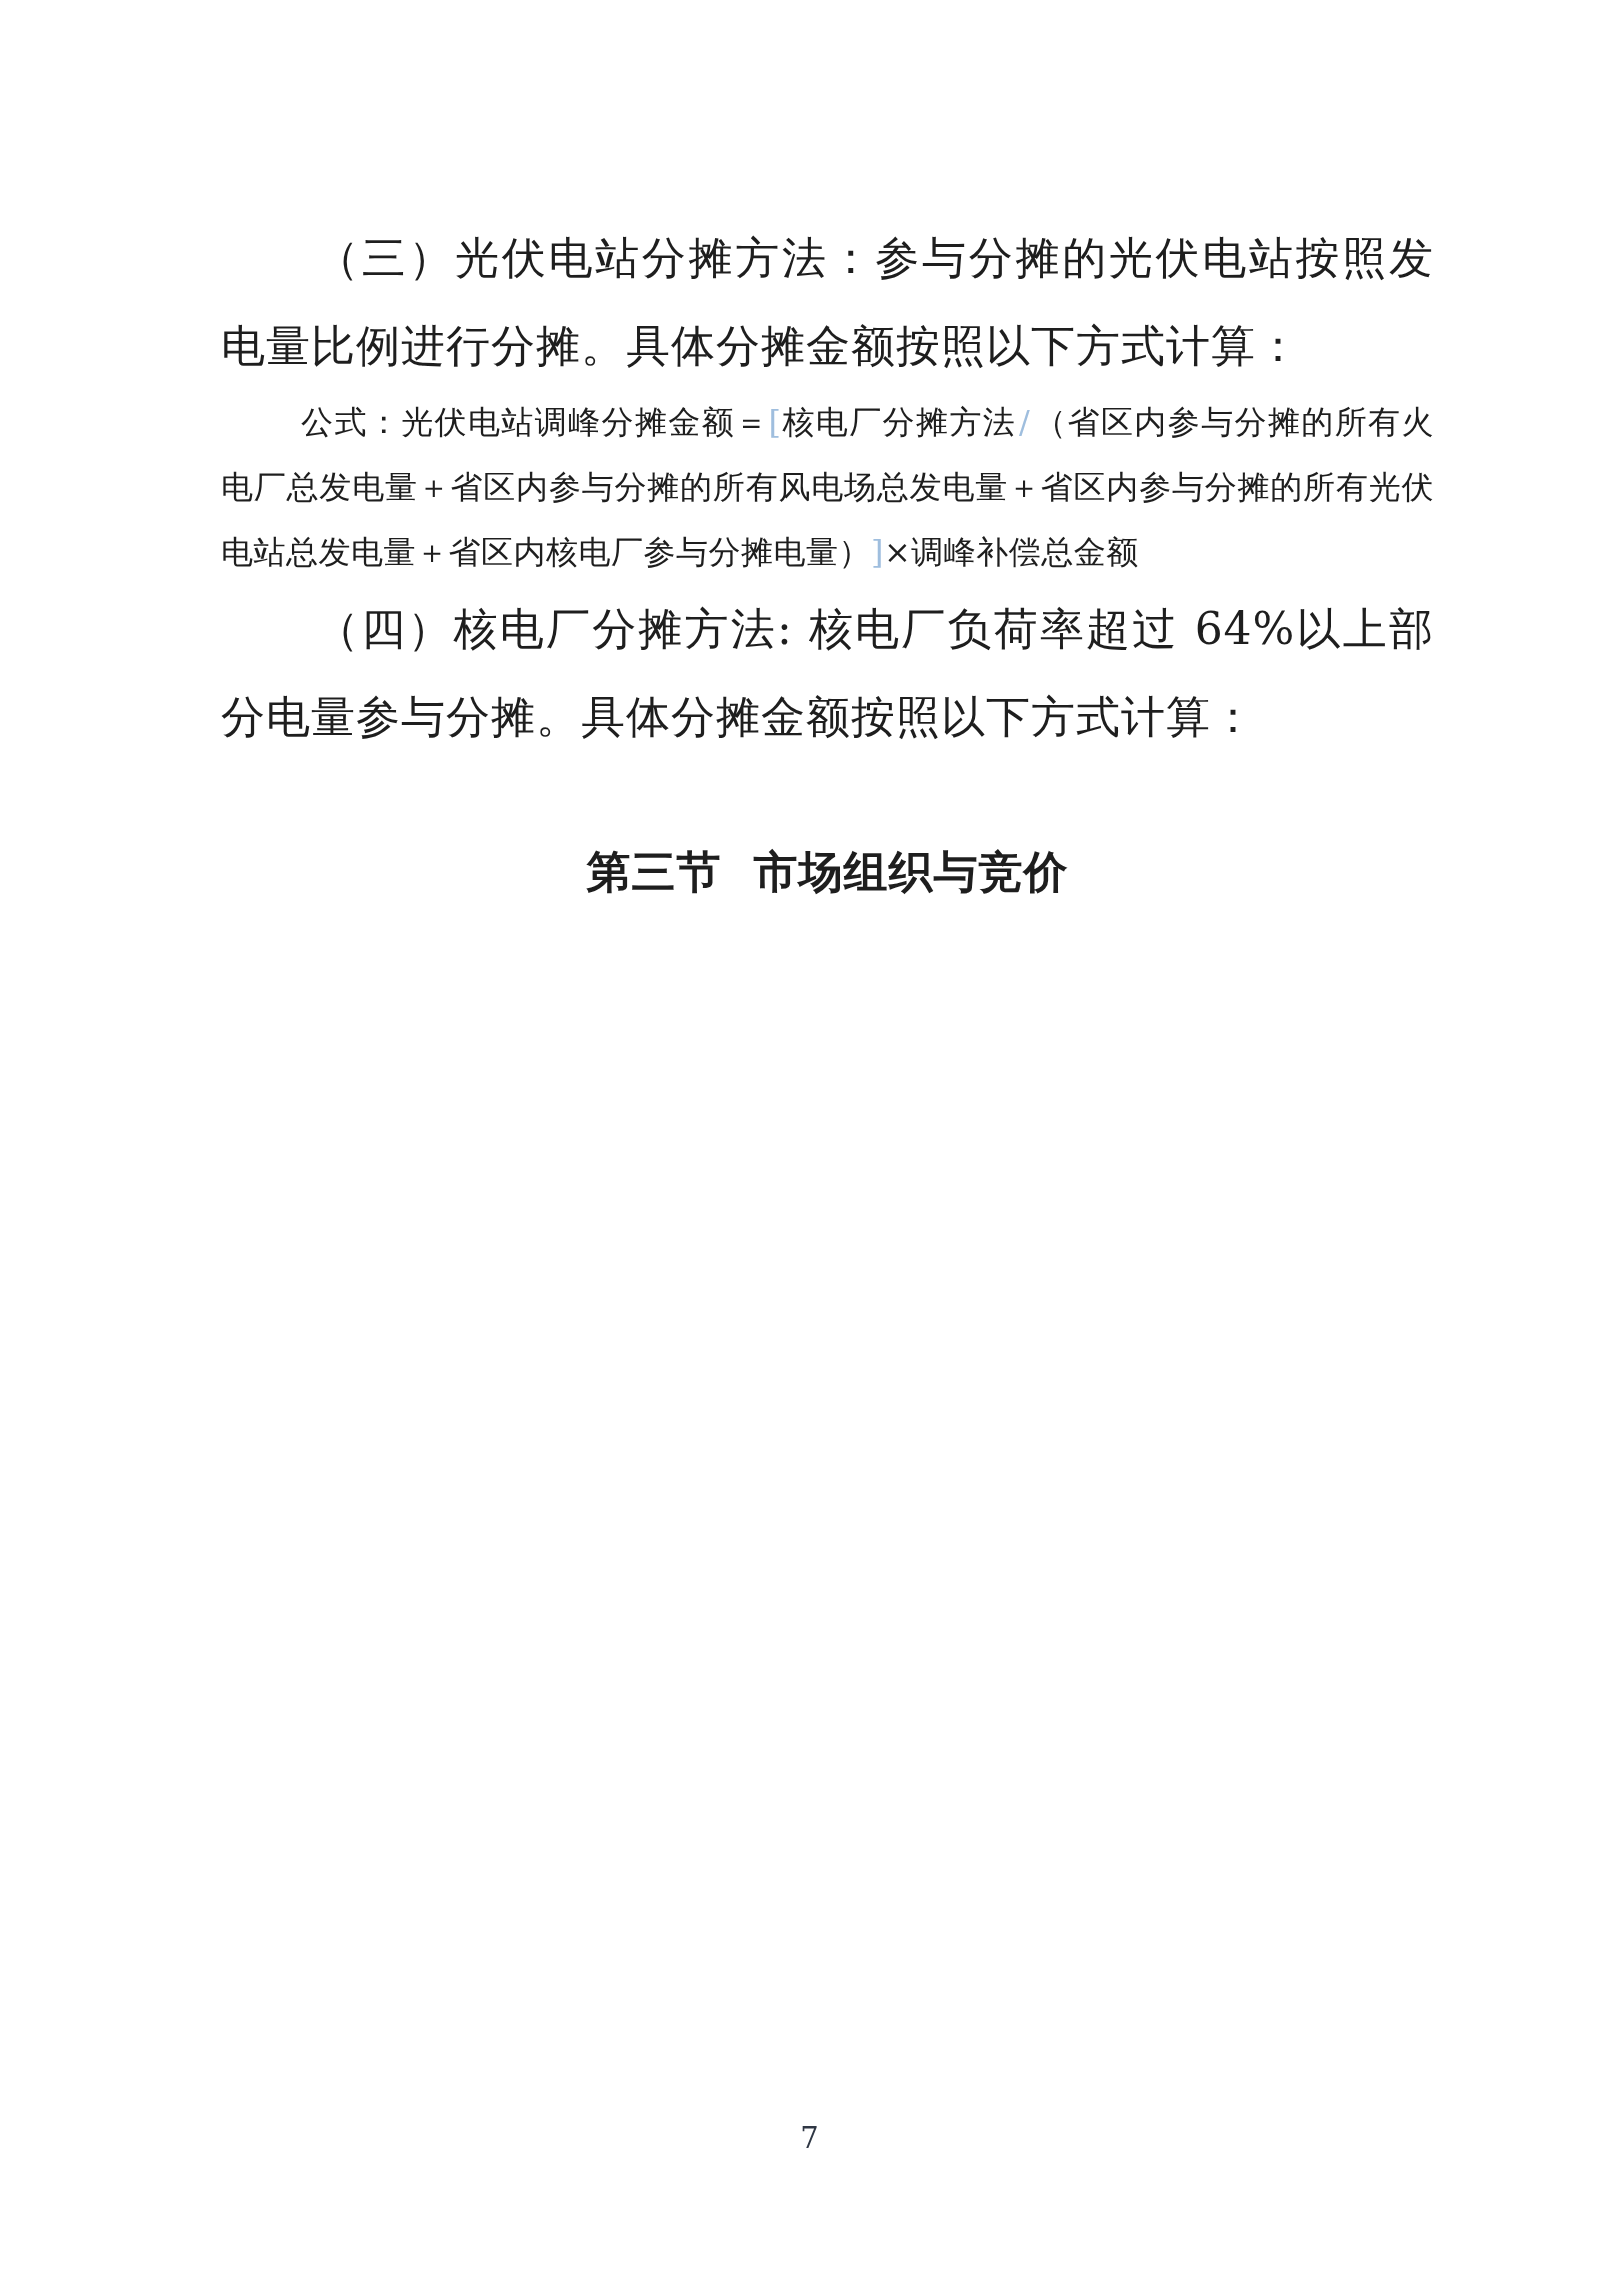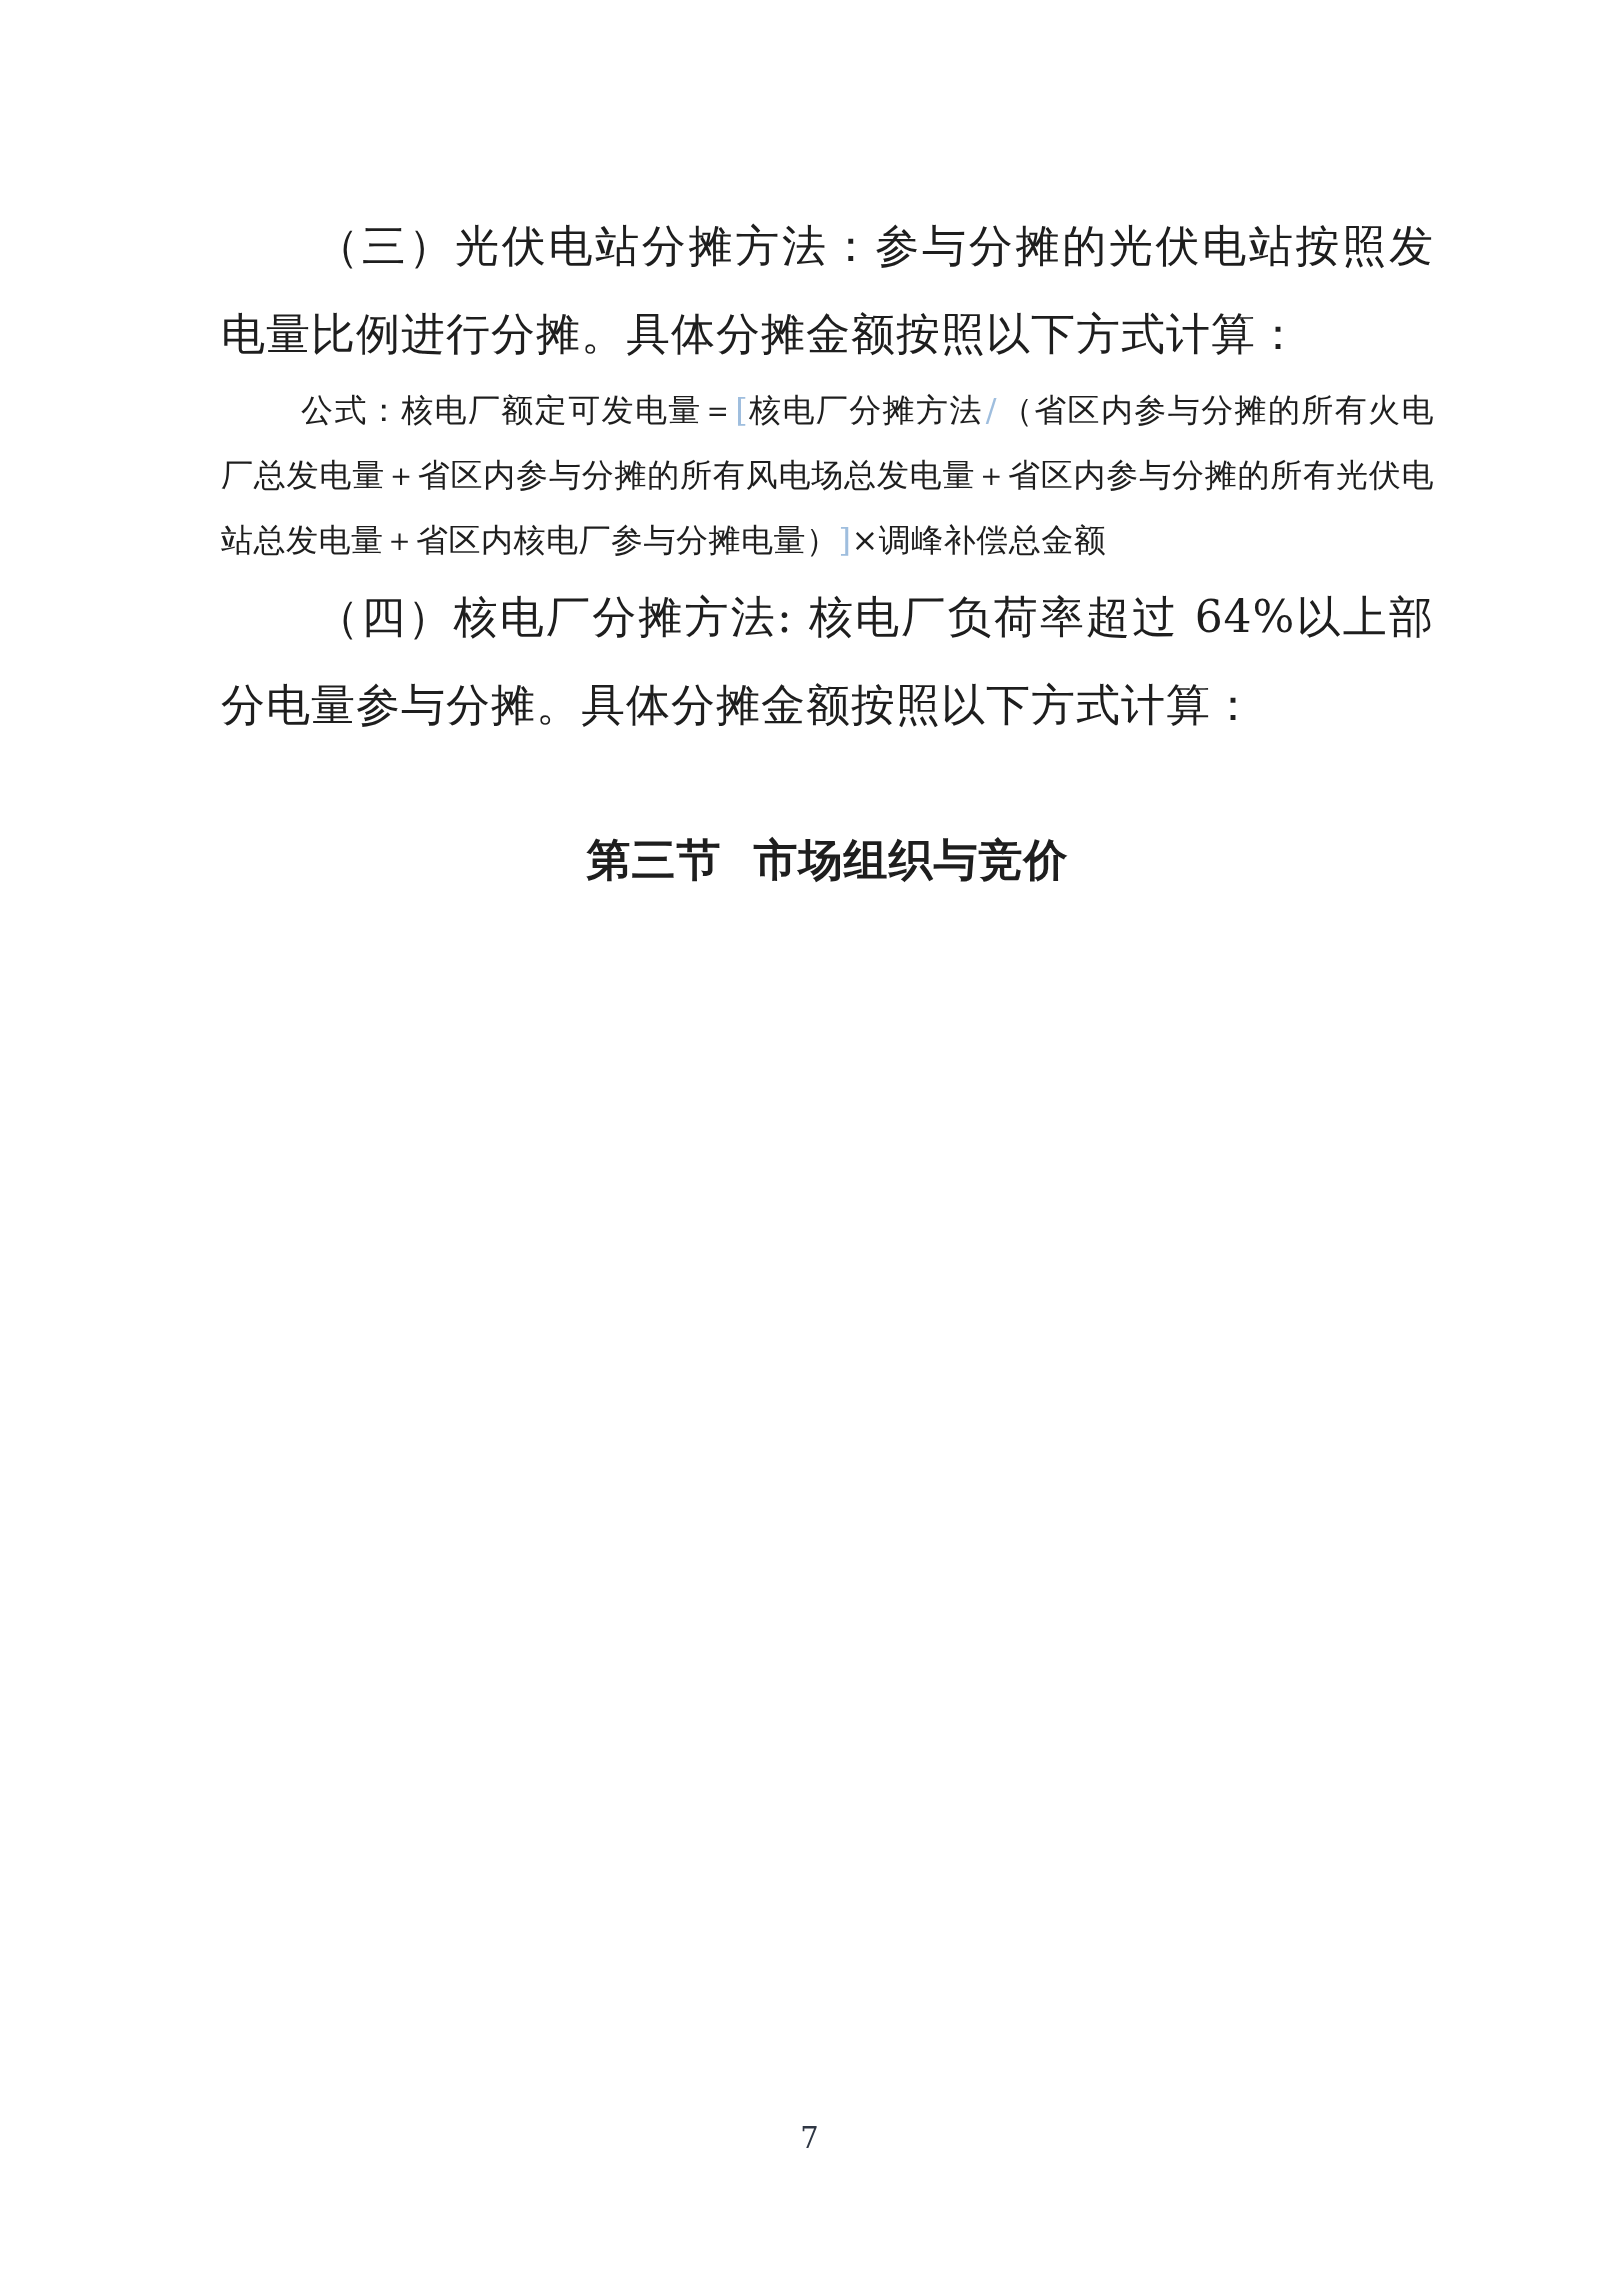--- a/index.html
+++ b/index.html
@@ -12,21 +12,21 @@
     width: 1619px;
     height: 2291px;
     background: #ffffff;
     overflow: hidden;
     font-family: "DejaVu Serif", "Liberation Serif", serif;
     color: #1e1e1e;
   }
   .content {
     position: absolute;
     left: 221px;
-    top: 202px;
+    top: 214px;
     width: 1213px;
   }
   p { margin: 0; padding: 0; }
   .body-para {
     font-size: 44px;
     line-height: 88px;
     text-align: justify;
     text-indent: 94px;
     letter-spacing: 1px;
   }
@@ -67,21 +67,21 @@
   }
 </style>
 </head>
 <body>
 
 <div class="page">
   <div class="content">
 
     <p class="body-para"><span>（三）光伏电站分摊方法：参与分摊的光伏电站按照发电量比例进行分摊。具体分摊金额按照以下方式计算：</span></p>
 
-    <p class="formula-para"><span>公式：核电厂额定可发电量＝</span><span class="f-light">[</span><span>核电厂分摊方法</span><span class="f-light f-slash">/</span><span>（省区内参与分摊的所有火电厂总发电量＋省区内参与分摊的所有风电场总发电量＋省区内参与分摊的所有光伏电站总发电量＋省区内核电厂参与分摊电量）</span><span class="f-light">]</span><span>×调峰补偿总金额</span></p>
+    <p class="formula-para"><span>公式：光伏电站调峰分摊金额＝</span><span class="f-light">[</span><span>核电厂分摊方法</span><span class="f-light f-slash">/</span><span>（省区内参与分摊的所有火电厂总发电量＋省区内参与分摊的所有风电场总发电量＋省区内参与分摊的所有光伏电站总发电量＋省区内核电厂参与分摊电量）</span><span class="f-light">]</span><span>×调峰补偿总金额</span></p>
 
     <p class="body-para"><span>（四）核电厂分摊方法: 核电厂负荷率超过 64%以上部分电量参与分摊。具体分摊金额按照以下方式计算：</span></p>
 
 
 
     <p class="body-para section-heading"><span>第三节</span><span class="heading-gap">市场组织与竞价</span></p>
 
 
   </div>
 

